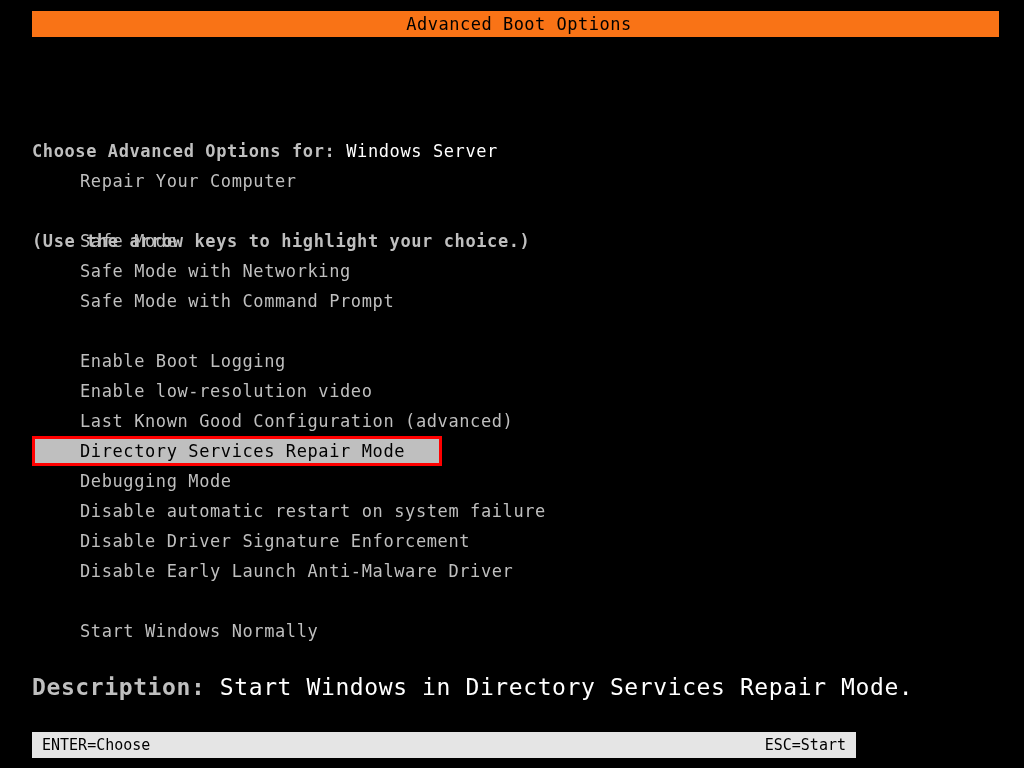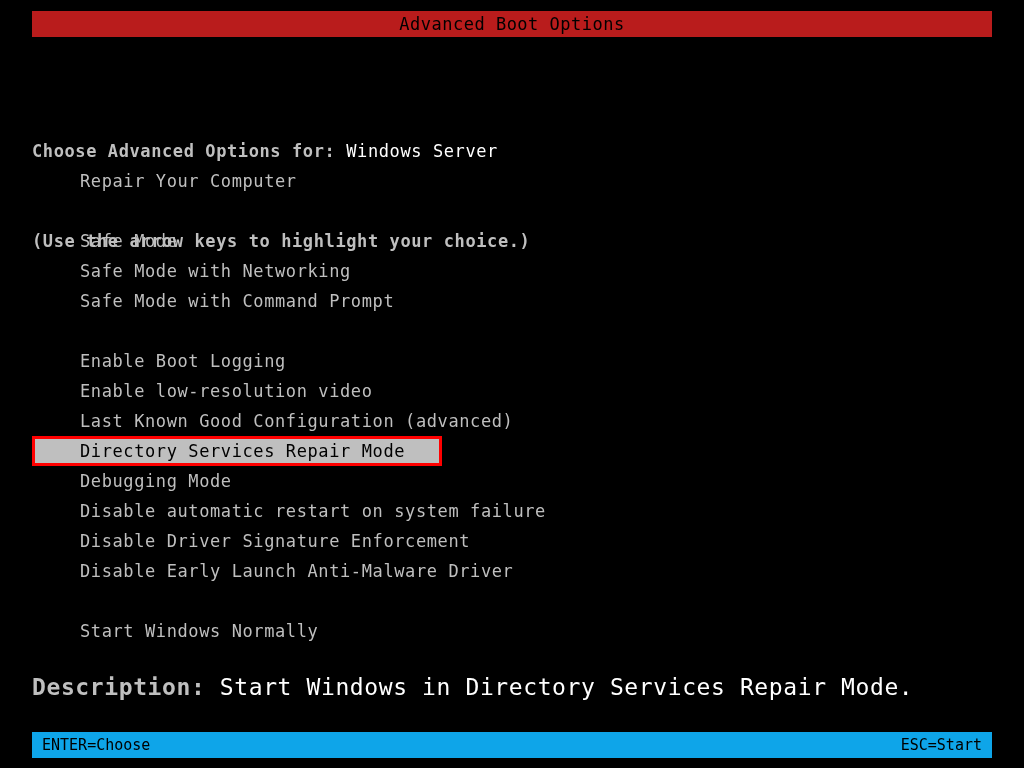--- a/index.html
+++ b/index.html
@@ -21,27 +21,28 @@
     background: #000000;
   }
 
   
   .titlebar {
     position: absolute;
     left: 32px;
     top: 11px;
     width: 960px;
     height: 26px;
-    background: #b91c1c;
+    background: #f97316;
     color: #000000;
     font-size: 17px;
     line-height: 26px;
     text-align: center;
     letter-spacing: 0.5px;
     white-space: pre;
+    padding-left: 7px;
   }
 
   
   .header-block {
     position: absolute;
     left: 32px;
     top: 76px;
     font-size: 17px;
     line-height: 30px;
     white-space: pre;
@@ -103,23 +104,23 @@
     line-height: 22px;
     white-space: pre;
     letter-spacing: 0.6px;
   }
 
   
   .statusbar {
     position: absolute;
     left: 32px;
     top: 732px;
-    width: 960px;
+    width: 824px;
     height: 26px;
-    background: #0ea5e9;
+    background: #e5e5e5;
     color: #000000;
     font-size: 15px;
     line-height: 26px;
   }
   .statusbar .left {
     position: absolute;
     left: 10px;
     top: 0;
     white-space: pre;
   }

